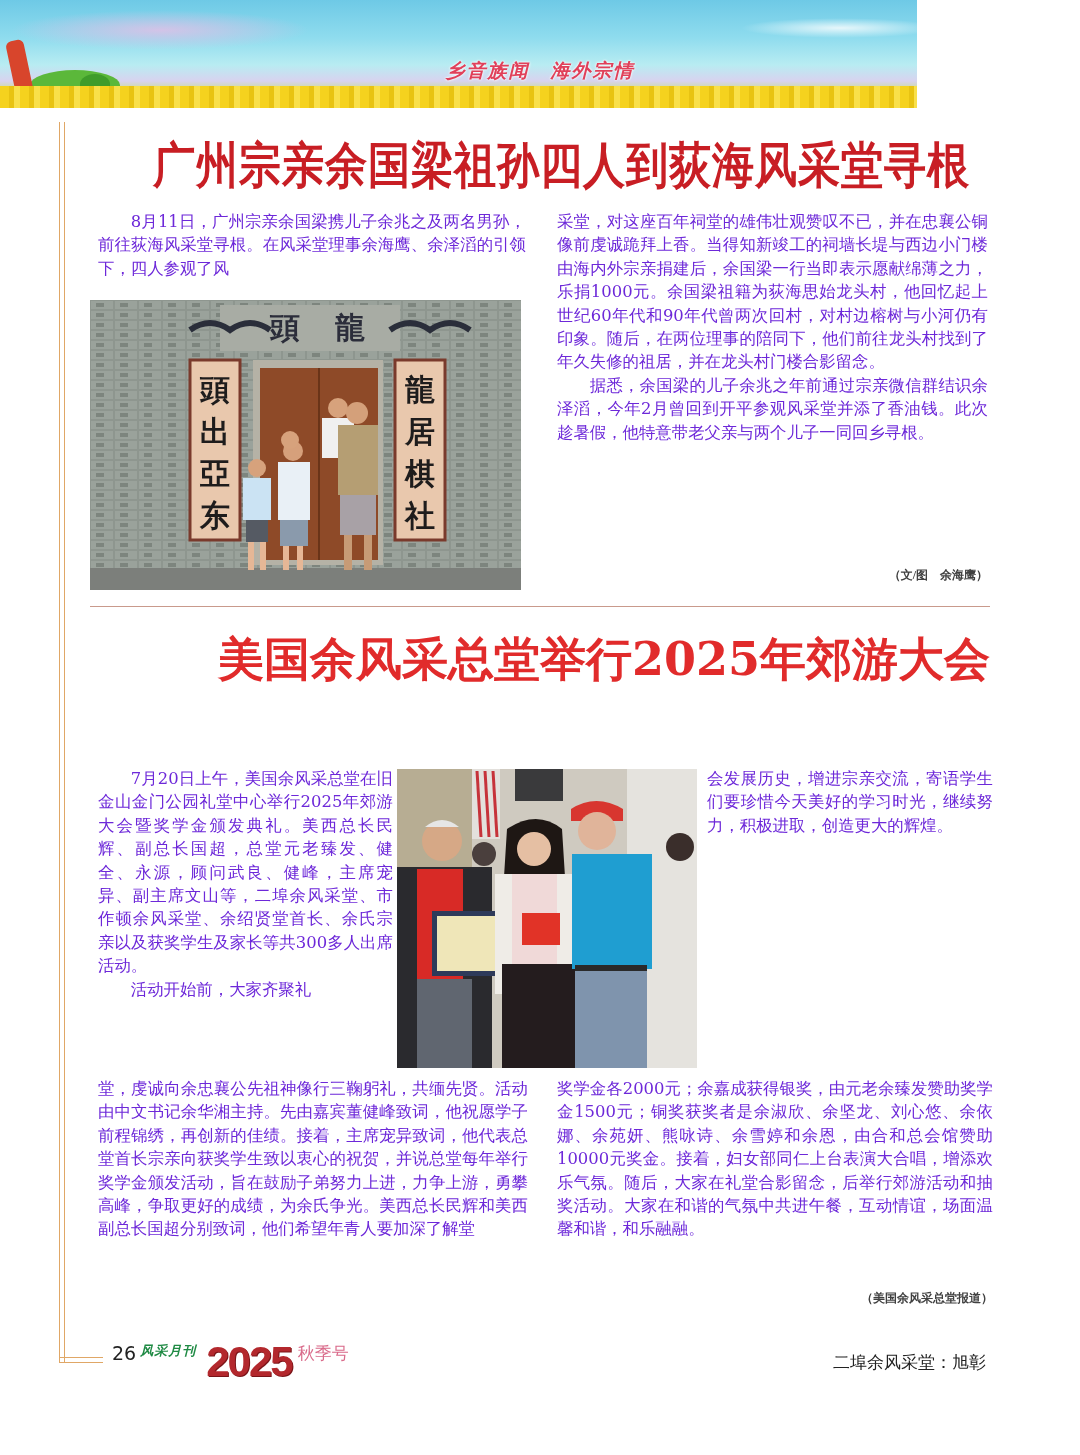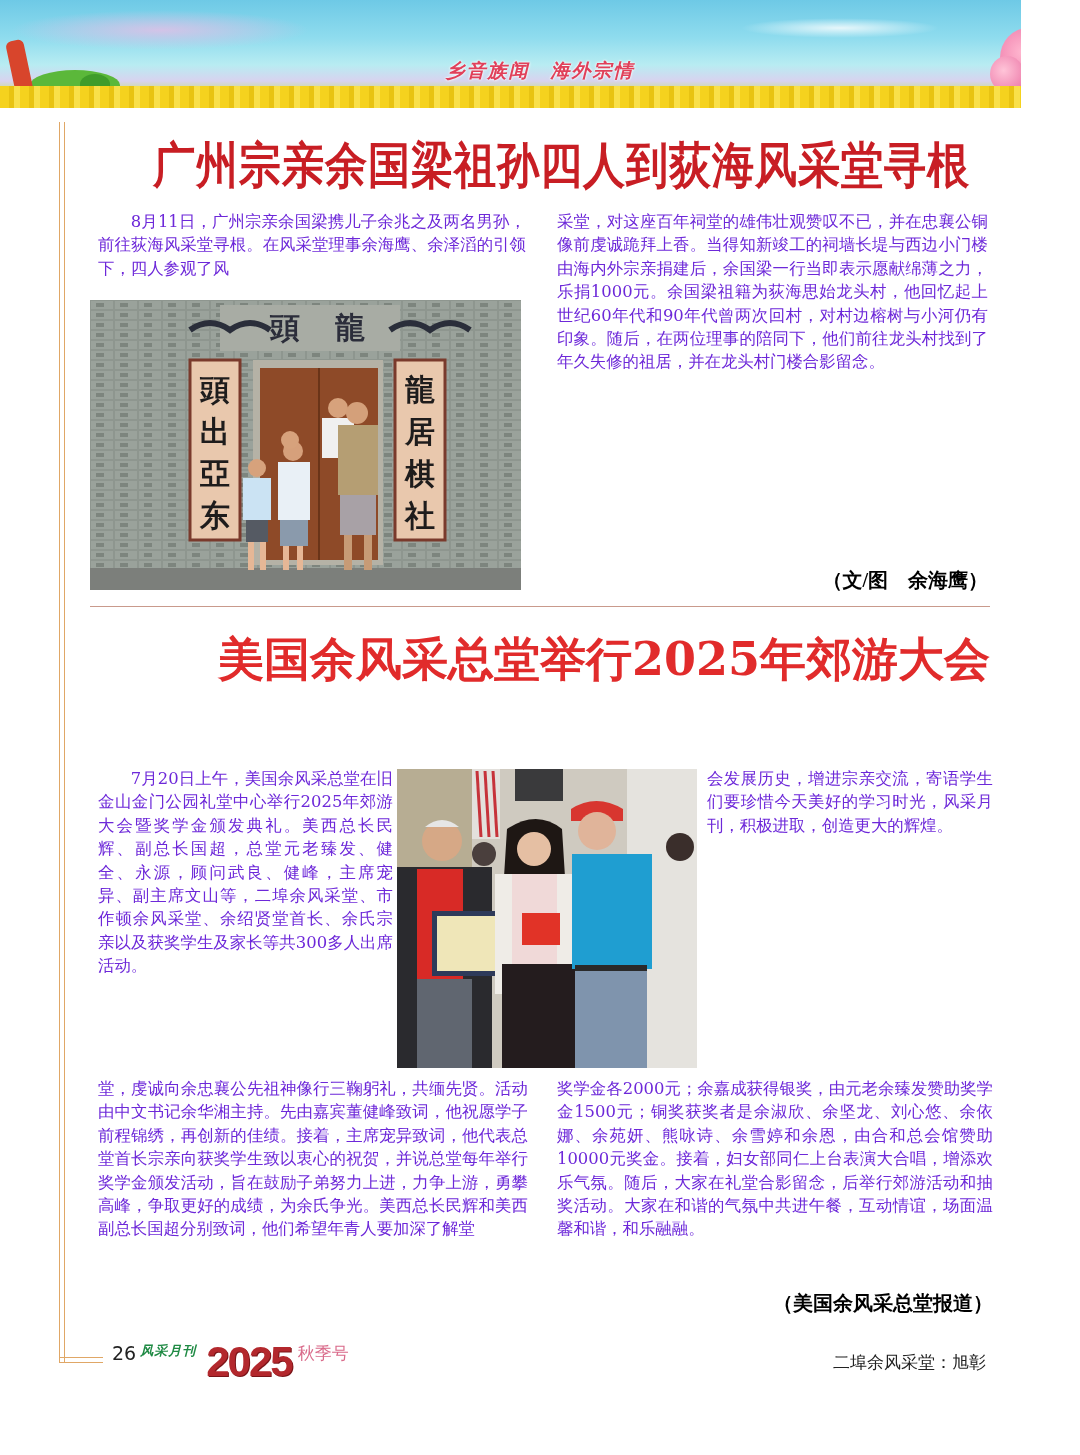--- a/index.html
+++ b/index.html
@@ -1,20 +1,20 @@
 <!DOCTYPE html>
 <html><head>
 <meta charset="utf-8">
 <style>
   * { margin: 0; padding: 0; box-sizing: border-box; }
   html, body { width: 1080px; height: 1455px; background: #ffffff; overflow: hidden; }
   body { position: relative; font-family: "DejaVu Serif", "Liberation Serif", serif; color: #2a2a2a; }
 
   
-  .banner { position: absolute; left: 0; top: 0; width: 1021px; height: 108px; overflow: hidden;
+  .banner { position: absolute; left: 0; top: 0; width: 917px; height: 108px; overflow: hidden;
     background: linear-gradient(180deg, #6ec9e6 0%, #8fdcee 35%, #b8ecf2 60%, #d8d3ef 75%, #c8e07a 86%, #f2d53a 100%); }
   .banner .cloud1 { position: absolute; left: 10px; top: 10px; width: 300px; height: 40px; border-radius: 50%;
     background: radial-gradient(ellipse, rgba(230,190,230,0.8), rgba(230,190,230,0) 70%); }
   .banner .cloud2 { position: absolute; left: 740px; top: 18px; width: 200px; height: 20px; border-radius: 50%;
     background: radial-gradient(ellipse, rgba(255,255,255,0.8), rgba(255,255,255,0) 70%); }
   .banner .hills { position: absolute; left: 30px; top: 70px; width: 90px; height: 30px; border-radius: 50% 50% 0 0; background: #5bb83a; }
   .banner .hills2 { position: absolute; left: 80px; top: 74px; width: 30px; height: 20px; border-radius: 50% 50% 0 0; background: #3f9c2a; }
   .banner .flowers { position: absolute; left: 0; bottom: 0; width: 1080px; height: 22px;
     background: repeating-linear-gradient(90deg, #f5d21e 0 9px, #e8c312 9px 14px, #f9e04a 14px 20px); }
   .banner .girl { position: absolute; left: 10px; top: 40px; width: 18px; height: 50px; background: #d8452c; border-radius: 6px 6px 2px 2px; transform: rotate(-12deg); }
@@ -30,21 +30,21 @@
 
   
   .headline1 { position: absolute; left: 90px; top: 136px; width: 900px; text-align: center;
     font-family: "DejaVu Sans", "Liberation Sans", sans-serif; font-weight: bold; font-size: 49px; color: #c81e24; letter-spacing: 1px; line-height: 60px; transform: scaleX(0.86); transform-origin: center; white-space: nowrap; }
   .headline2 { position: absolute; left: 90px; top: 630px; width: 900px; text-align: right;
     font-family: "DejaVu Serif", "Liberation Serif", serif; font-weight: bold; font-size: 46px; color: #e12b2b; line-height: 58px; }
 
   
   .p { font-size: 16.4px; line-height: 23.4px; text-align: justify; text-justify: inter-character; color: #6d28d9; }
   .indent { text-indent: 2em; }
-  .byline { font-family: Liberation Serif, serif; font-weight: bold; font-size: 20px; text-align: right; color: #000000; }
+  .byline { font-family: Liberation Serif, serif; font-weight: bold; font-size: 12px; text-align: right; color: #404040; }
 
   .a1-left { position: absolute; left: 98px; top: 210px; width: 428px; }
   .a1-right { position: absolute; left: 557px; top: 210px; width: 431px; }
   .a1-byline { position: absolute; left: 557px; top: 567px; width: 431px; }
 
   .photo1 { position: absolute; left: 90px; top: 300px; width: 431px; height: 290px; overflow: hidden;
     background: #8f9791; }
   .photo2 { position: absolute; left: 397px; top: 769px; width: 300px; height: 299px; overflow: hidden; background: #d9d6cf; }
 
   .divider { position: absolute; left: 90px; top: 606px; width: 900px; height: 0; border-top: 1.5px solid #c99a8c; }
@@ -133,31 +133,33 @@
     <rect x="156" y="220" width="22" height="22" fill="#555a63"></rect>
     <rect x="158" y="242" width="6" height="28" fill="#e6b796"></rect>
     <rect x="170" y="242" width="6" height="28" fill="#e6b796"></rect>
     <rect x="193" y="246" width="6" height="24" fill="#e6b796"></rect>
     <rect x="207" y="246" width="6" height="24" fill="#e6b796"></rect>
   </svg>
 </div>
 
 <div class="a1-right">
   <p class="p">采堂，对这座百年祠堂的雄伟壮观赞叹不已，并在忠襄公铜像前虔诚跪拜上香。当得知新竣工的祠墙长堤与西边小门楼由海内外宗亲捐建后，余国梁一行当即表示愿献绵薄之力，乐捐1000元。余国梁祖籍为荻海思始龙头村，他回忆起上世纪60年代和90年代曾两次回村，对村边榕树与小河仍有印象。随后，在两位理事的陪同下，他们前往龙头村找到了年久失修的祖居，并在龙头村门楼合影留念。</p>
+  <p class="p indent">据悉，余国梁的儿子余兆之年前通过宗亲微信群结识余泽滔，今年2月曾回到开平参观风采堂并添了香油钱。此次趁暑假，他特意带老父亲与两个儿子一同回乡寻根。</p>
 </div>
 <div class="byline a1-byline">（文/图　余海鹰）</div>
 
 <div class="divider"></div>
 
 <h1 class="headline2">
   <span>美国余风采总堂举行2025年郊游大会</span><br>
 </h1>
 
 <div class="a2-left">
   <p class="p indent">7月20日上午，美国余风采总堂在旧金山金门公园礼堂中心举行2025年郊游大会暨奖学金颁发典礼。美西总长民辉、副总长国超，总堂元老臻发、健全、永源，顾问武良、健峰，主席宠异、副主席文山等，二埠余风采堂、市作顿余风采堂、余绍贤堂首长、余氏宗亲以及获奖学生及家长等共300多人出席活动。</p>
+  <p class="p indent">活动开始前，大家齐聚礼</p>
 </div>
 
 <div class="photo2">
   <svg width="300" height="299" viewBox="0 0 300 299">
     <rect width="300" height="299" fill="#cfcac0"></rect>
     <rect x="0" y="0" width="75" height="110" fill="#b7ad93"></rect>
     <rect x="75" y="0" width="28" height="70" fill="#e3e0dc"></rect>
     <g stroke="#c6323a" stroke-width="3">
         <line x1="80" y1="2" x2="84" y2="68"></line>
         <line x1="88" y1="2" x2="92" y2="68"></line>
@@ -185,21 +187,21 @@
 
     <path d="M174 40 q25 -16 52 0 l0 12 h-52 z" fill="#d8362f"></path>
     <circle cx="200" cy="62" r="19" fill="#e0b49a"></circle>
     <rect x="175" y="85" width="80" height="115" fill="#1f9ed1"></rect>
     <rect x="178" y="200" width="72" height="99" fill="#7f94ad"></rect>
     <rect x="178" y="196" width="72" height="6" fill="#2a2a2a"></rect>
   </svg>
 </div>
 
 <div class="a2-right">
-  <p class="p">会发展历史，增进宗亲交流，寄语学生们要珍惜今天美好的学习时光，风采月刊，积极进取，创造更大的辉煌。</p>
+  <p class="p">会发展历史，增进宗亲交流，寄语学生们要珍惜今天美好的学习时光，继续努力，积极进取，创造更大的辉煌。</p>
 </div>
 
 <p class="p a2-full">堂，虔诚向余忠襄公先祖神像行三鞠躬礼，共缅先贤。活动由中文书记余华湘主持。先由嘉宾董健峰致词，他祝愿学子前程锦绣，再创新的佳绩。接着，主席宠异致词，他代表总堂首长宗亲向获奖学生致以衷心的祝贺，并说总堂每年举行奖学金颁发活动，旨在鼓励子弟努力上进，力争上游，勇攀高峰，争取更好的成绩，为余氏争光。美西总长民辉和美西副总长国超分别致词，他们希望年青人要加深了解堂</p>
 <p class="p a2-full-r">奖学金各2000元；余嘉成获得银奖，由元老余臻发赞助奖学金1500元；铜奖获奖者是余淑欣、余坚龙、刘心悠、余依娜、余苑妍、熊咏诗、余雪婷和余恩，由合和总会馆赞助10000元奖金。接着，妇女部同仁上台表演大合唱，增添欢乐气氛。随后，大家在礼堂合影留念，后举行郊游活动和抽奖活动。大家在和谐的气氛中共进午餐，互动情谊，场面温馨和谐，和乐融融。</p>
 <div class="byline a2-byline">（美国余风采总堂报道）</div>
 
 <div class="footer">
   <span class="page">26</span>
   <span class="mag">风采月刊</span>
   <span class="year">2025</span>

